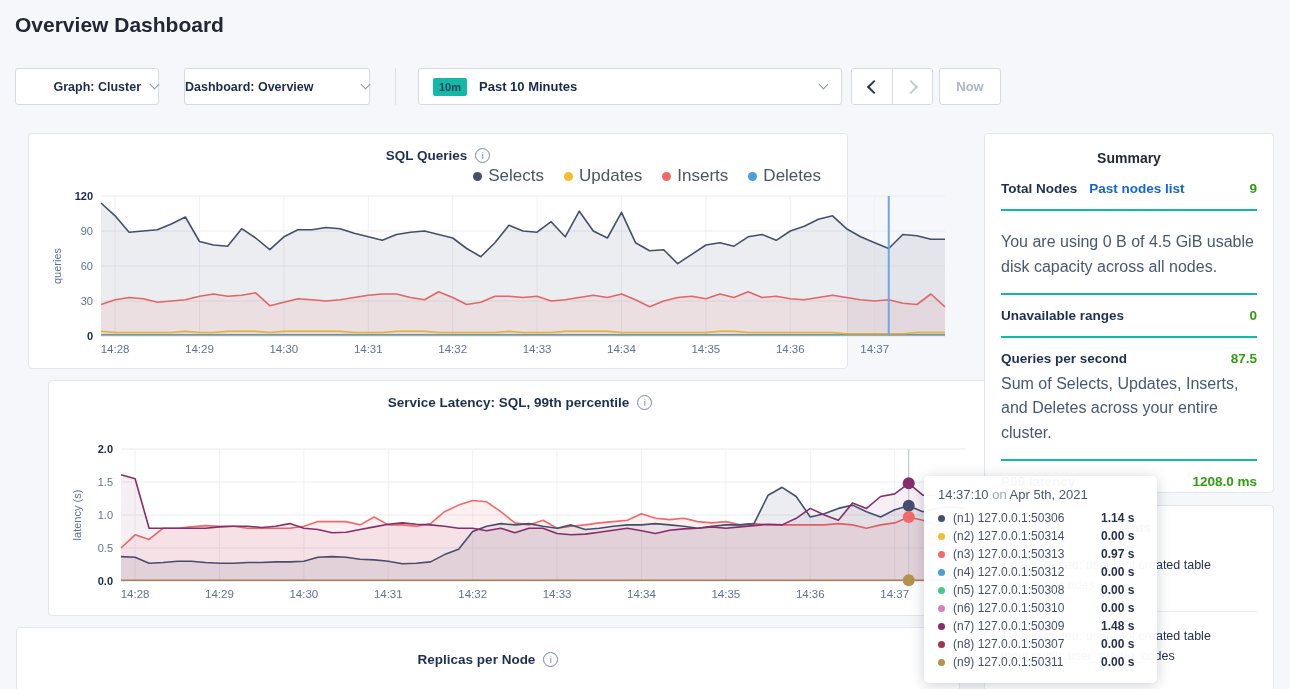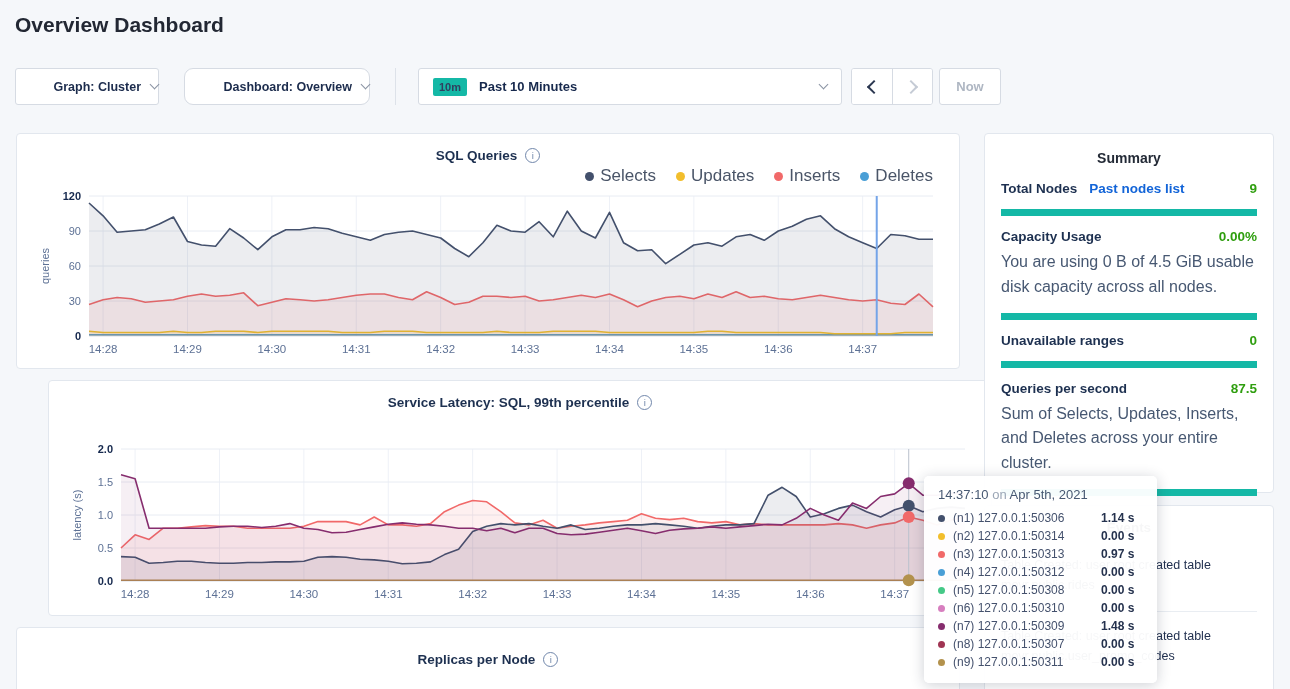--- a/index.html
+++ b/index.html
@@ -7,60 +7,60 @@
   body { font-family:"Liberation Sans", sans-serif; background:#f5f7fa; color:#1d3050; }
   .app { position:relative; width:1290px; height:689px; overflow:hidden; }
 
   .page-title { position:absolute; left:15px; top:13px; font-size:21px; font-weight:600; color:#222733; }
 
   
   .toolbar { position:absolute; left:0; top:68px; height:38px; width:100%; }
   .dd, .btn { position:absolute; height:37px; background:#fff; border:1px solid #d6dbe3; border-radius:3px;
     display:flex; align-items:center; font-size:12.5px; font-weight:700; color:#1c2c4d; cursor:pointer; }
   #dd-graph { left:15px; width:144px; justify-content:flex-end; }
-  #dd-dashboard { left:184px; width:186px; justify-content:flex-end;border-radius:9px; }
+  #dd-dashboard { left:184px; width:186px; justify-content:space-between; }
   .vdiv { position:absolute; left:395px; top:0; width:1px; height:37px; background:#dde2e9; }
   #dd-time { left:418px; width:424px; padding:0 14px; justify-content:flex-start; }
   #dd-time .time-label { font-size:13px; font-weight:700; color:#17294d; margin-left:12px; }
   .badge { background:#14b8a6; color:#30405f; font-size:11px; font-weight:700; padding:3px 6px; border-radius:2px; }
   .chev { width:7px; height:7px; border-right:1.6px solid #8a93a3; border-bottom:1.6px solid #8a93a3;
     transform:rotate(45deg); margin-left:10px; margin-top:-4px; flex:none; }
   #dd-time .chev { margin-left:auto; }
   .arrow-group { position:absolute; left:851px; top:0; height:37px; display:flex; border:1px solid #d6dbe3;
     border-radius:3px; background:#fff; overflow:hidden; }
   .arrow-btn { width:40px; height:100%; display:flex; align-items:center; justify-content:center;
     background:#fff; border:none; cursor:pointer; }
   .arrow-btn + .arrow-btn { border-left:1px solid #d6dbe3; }
   .chev-left { width:10px; height:10px; border-left:2.2px solid #2b3750; border-bottom:2.2px solid #2b3750; transform:rotate(45deg); margin-left:4px; }
   .chev-right { width:10px; height:10px; border-right:2.2px solid #c5cbd5; border-top:2.2px solid #c5cbd5; transform:rotate(45deg); margin-right:4px; }
   #btn-now { left:939px; width:62px; justify-content:center; color:#aeb6c2; font-size:13px; cursor:default; }
 
   
   .panel { position:absolute; background:#fff; border:1px solid #e2e7ee; border-radius:4px; }
-  #panel-sql      { left:16px; top:133px; width:944px; height:236px; padding:10px 16px; }
+  #panel-sql      { left:28px; top:133px; width:820px; height:236px; padding:10px 16px; }
   #panel-latency  { left:16px; top:380px; width:944px; height:236px; padding:10px 16px;margin-left:32px; }
   #panel-replicas { left:16px; top:627px; width:944px; height:120px; padding:20px 16px; }
   #panel-summary  { left:984px; top:133px; width:290px; height:360px; padding:16px 16px 0; }
   #panel-events   { left:984px; top:505px; width:290px; height:200px; padding:14px 16px; }
 
   .chart-title-row { display:flex; justify-content:center; align-items:center; gap:8px; height:22px; }
   .chart-title { font-size:13.5px; font-weight:700; color:#1d3050; }
   .info-icon { width:15px; height:15px; border:1px solid #7187ab; border-radius:50%; color:#7187ab;
     font-size:9.5px; display:inline-flex; align-items:center; justify-content:center; font-weight:400; }
   .info-icon::before { content:"i"; }
 
   .legend { display:flex; justify-content:flex-end; align-items:center; gap:20px; height:20px; padding-right:10px; }
   .legend-item { display:flex; align-items:center; gap:6px; font-size:17px; color:#4a5568; cursor:pointer; }
   .legend-dot { width:9px; height:9px; border-radius:50%; flex:none; }
 
   svg { display:block; font-family:"Liberation Sans", sans-serif; }
 
   
   .summary-title { text-align:center; font-size:14px; font-weight:700; color:#232a36; margin-bottom:2px; }
-  .s-row { padding:13px 0; border-bottom:7px solid #14b8a6; }
+  .s-row { padding:13px 0; border-bottom:2px solid #14b8a6; }
   .s-row:last-child { border-bottom:none; }
   .s-top { display:flex; align-items:baseline; }
   .s-label { font-size:13.5px; font-weight:700; color:#1d3050; margin-right:12px; }
   .s-link { font-size:13.5px; font-weight:700; color:#1264d8; text-decoration:none; cursor:pointer; }
   .s-value { margin-left:auto; font-size:13.5px; font-weight:700; color:#2f9e0f; }
   .s-desc { margin-top:6px; font-size:16px; color:#475872; line-height:1.55; }
 
   
   .events-title { text-align:center; font-size:13.5px; font-weight:700; color:#232a36; }
   .event-item { font-size:12.5px; color:#223150; line-height:1.6; padding:14px 0 16px; border-bottom:1px solid #e9edf2; }
@@ -242,24 +242,20 @@
     <div class="summary-title">Summary</div>
     <div id="summary-rows">
         <div class="s-row">
           <div class="s-top">
             <span class="s-label">Total Nodes</span>
             <a class="s-link">Past nodes list</a>
             <span class="s-value">9</span>
           </div>
         </div>
         <div class="s-row">
-          <div class="s-top">
-            <span class="s-label">Capacity Usage</span>
-            <span class="s-value">0.00%</span>
-          </div>
           <p class="s-desc">You are using 0 B of 4.5 GiB usable disk capacity across all nodes.</p>
         </div>
         <div class="s-row">
           <div class="s-top">
             <span class="s-label">Unavailable ranges</span>
             <span class="s-value">0</span>
           </div>
         </div>
         <div class="s-row">
           <div class="s-top">

